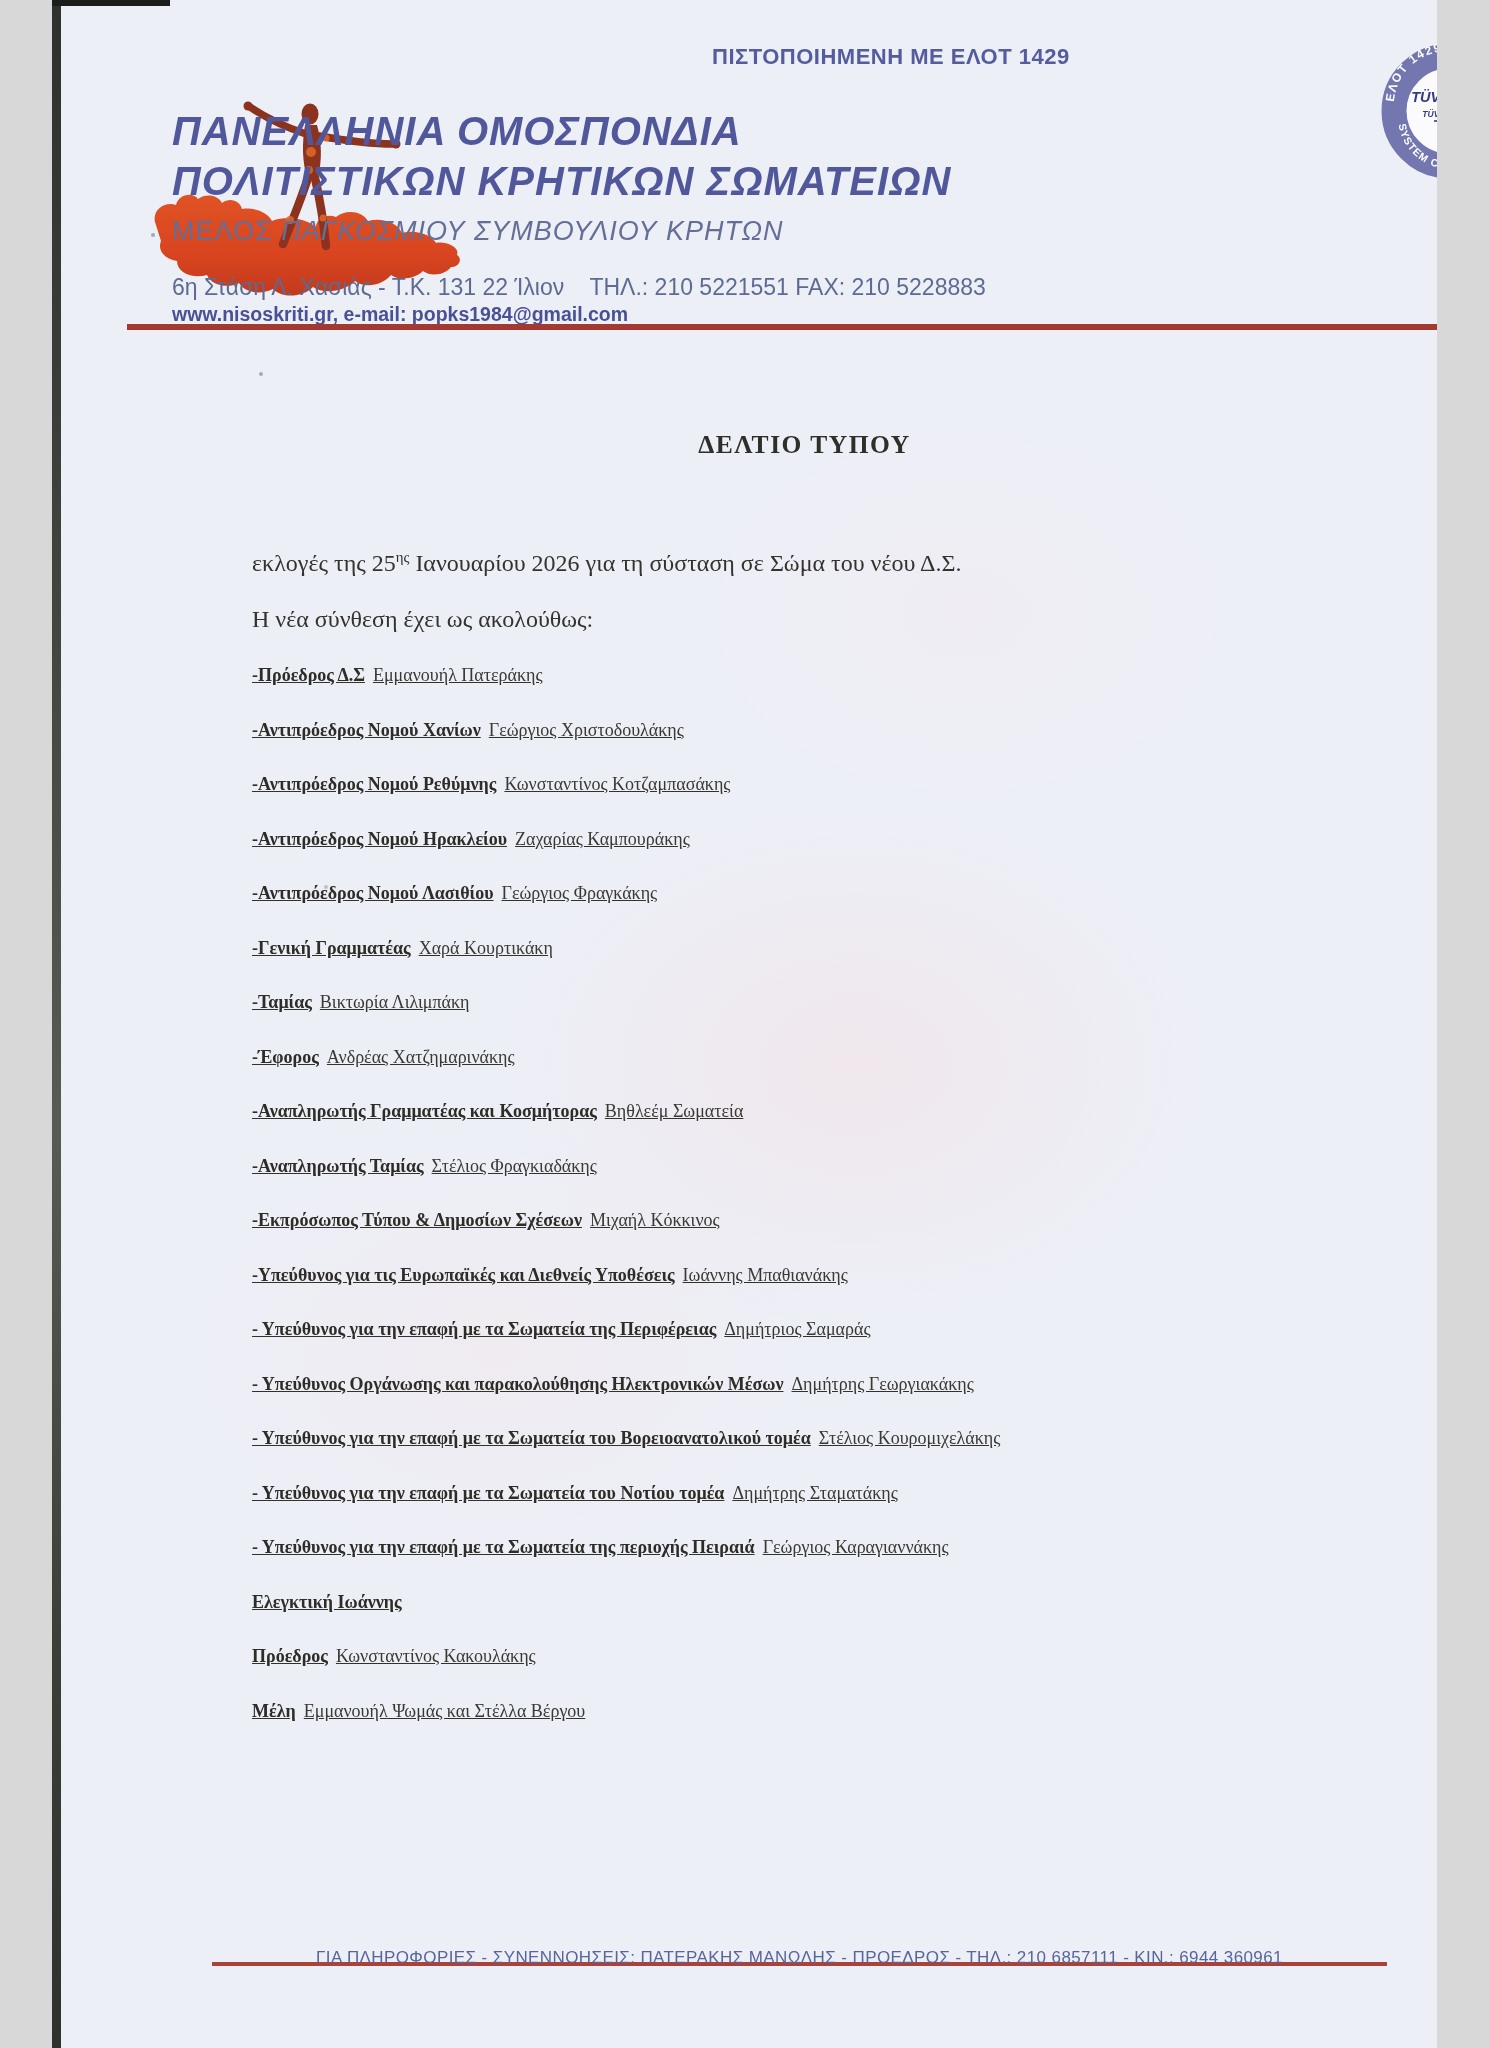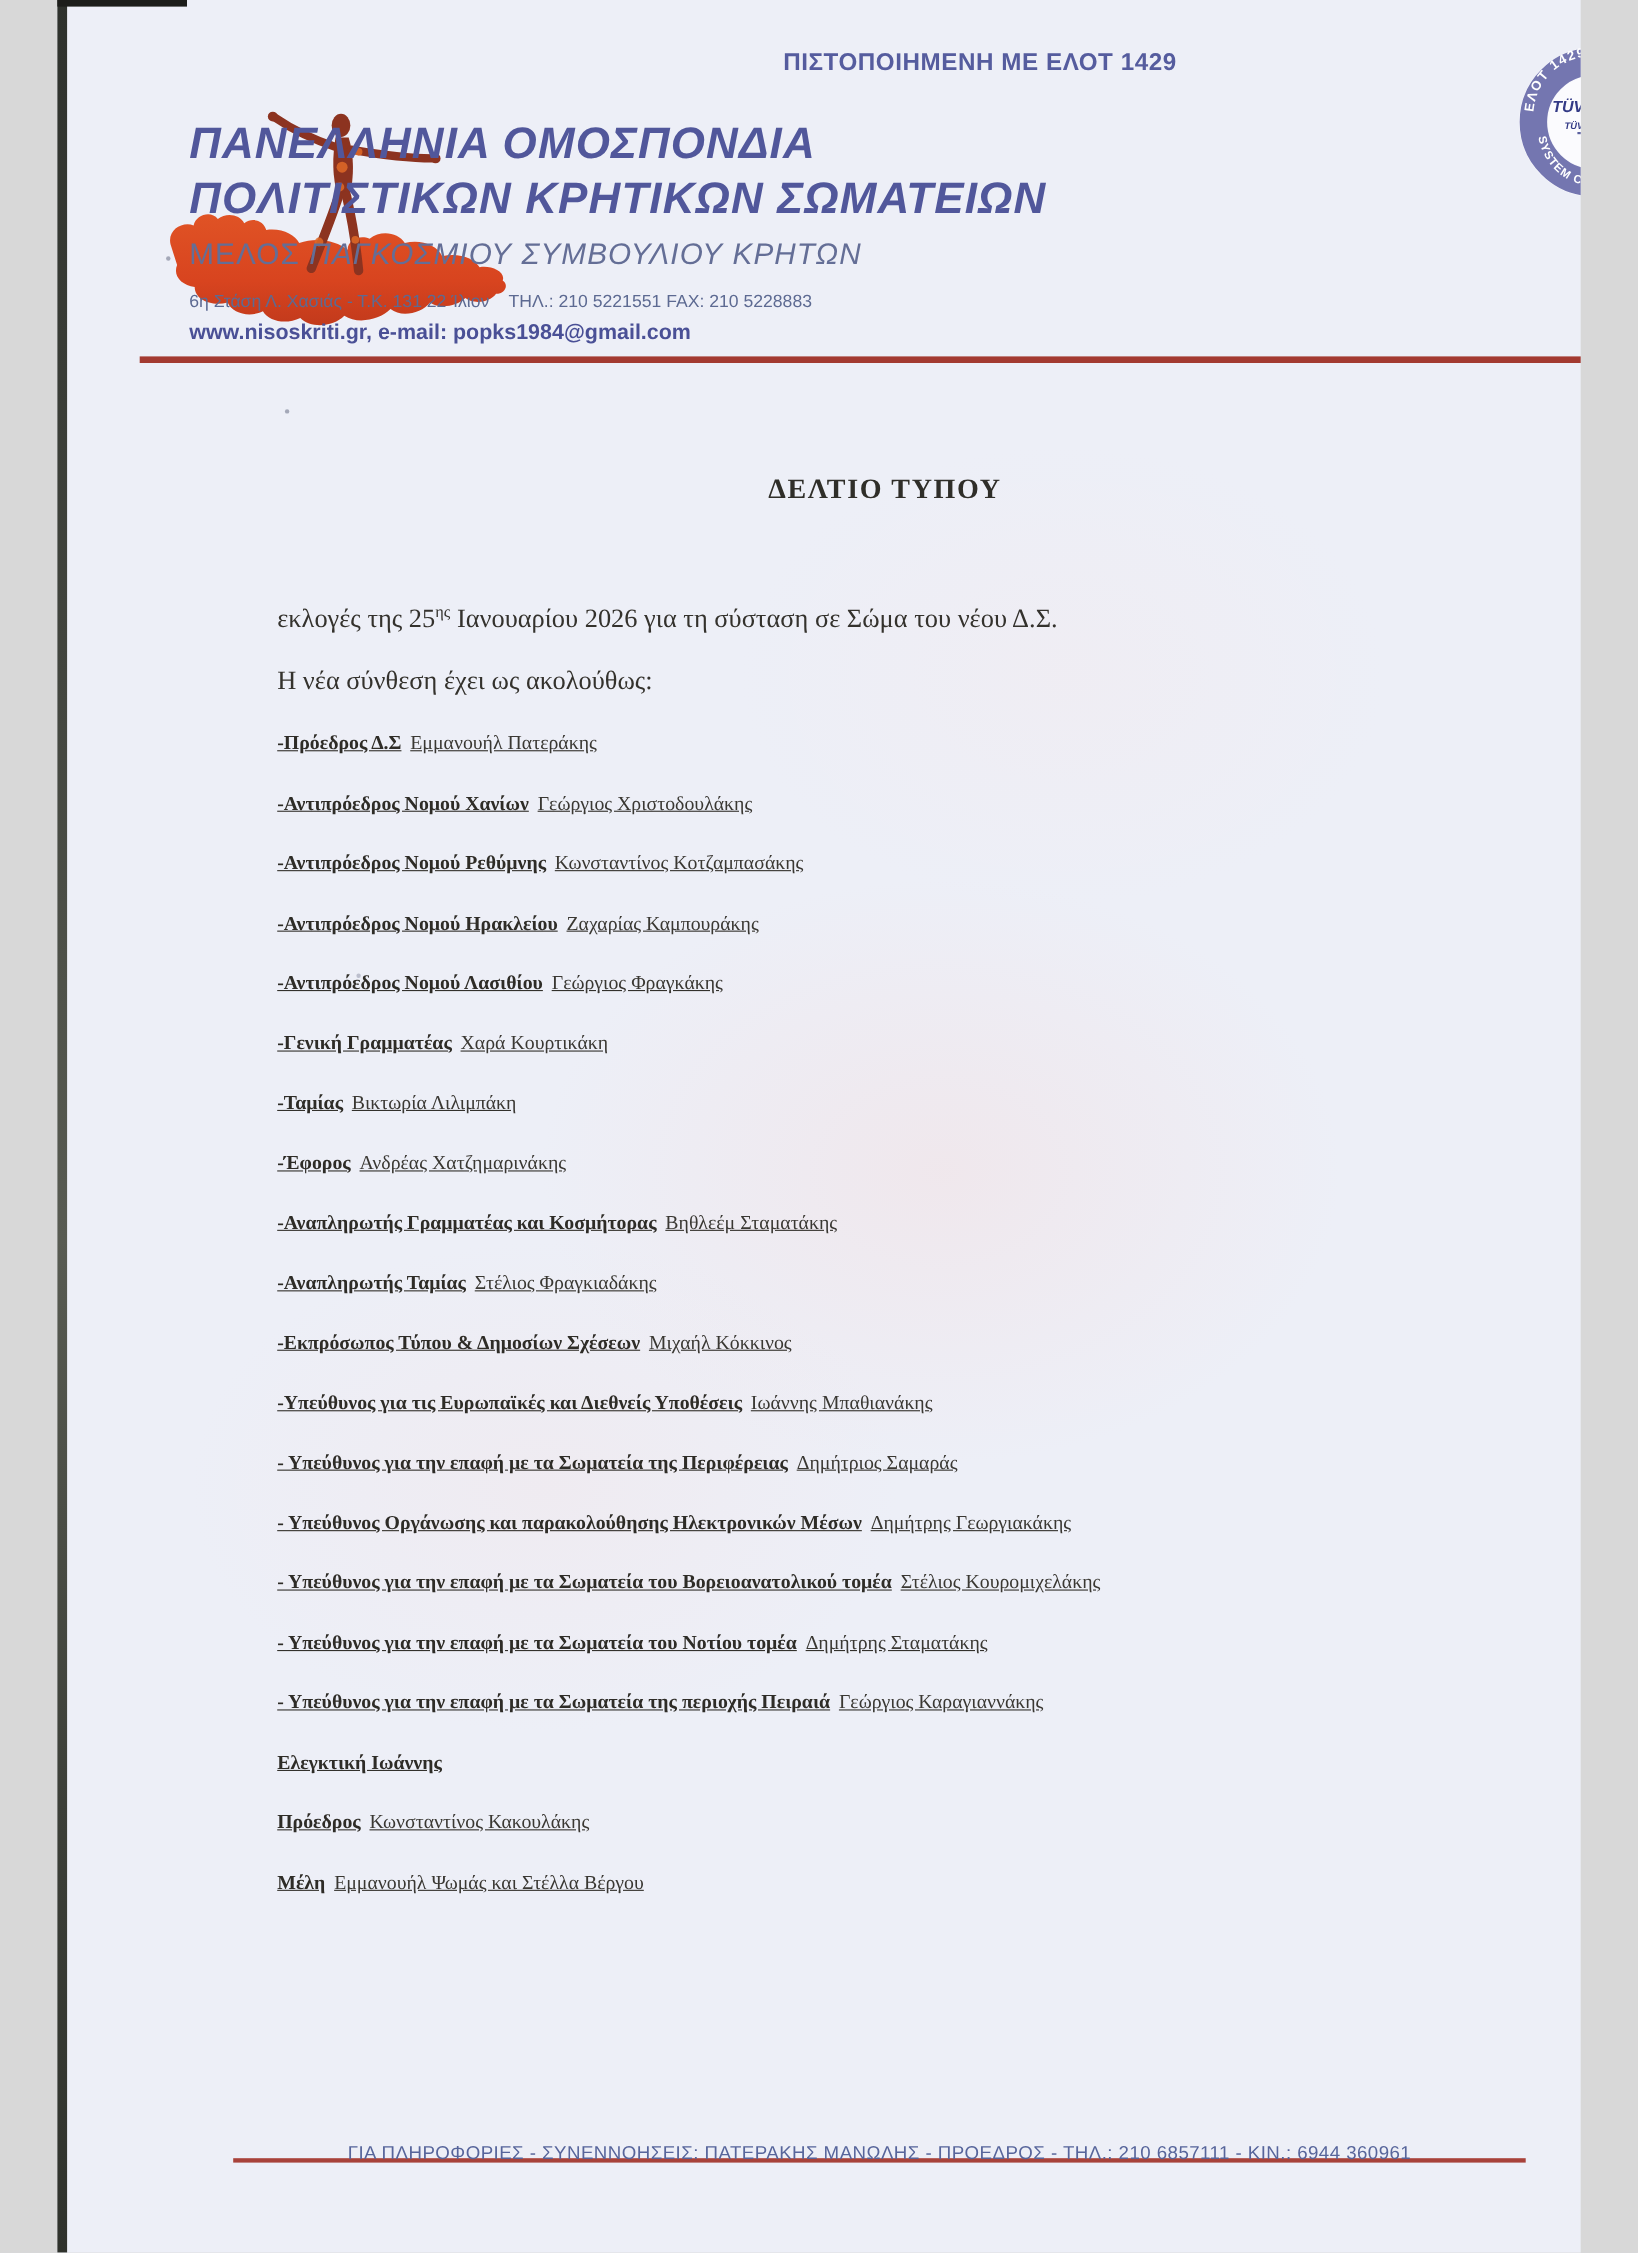--- a/index.html
+++ b/index.html
@@ -35,21 +35,21 @@
   .org-block {
     position:absolute; left:120px; top:106px; width:1150px;
     text-align:left; font-family:"Liberation Sans", sans-serif;
   }
   .org-line1, .org-line2 {
     font-weight:bold; font-style:italic; font-size:40px; letter-spacing:1px; color:#51579b;
     line-height:50px;
   }
   .org-line3 { margin-top:8px; font-size:27px; color:#646e96; letter-spacing:1px; line-height:34px; }
   .org-line3 .it { font-style:italic; }
-  .addr-line { margin-top:15px; font-size:16px; color:#5d6a92; white-space:pre-wrap; line-height:24px; }
+  .addr-line { margin-top:27px; font-size:23px; color:#5d6a92; white-space:pre-wrap; line-height:24px; }
   .web-line { margin-top:3px; font-size:19.5px; font-weight:bold; color:#4a5096; line-height:24px; }
   .rule { position:absolute; height:6px; background:#a33a31; }
   .rule-top { left:75px; top:324px; width:1387px; }
   .rule-bottom { left:160px; top:1962px; width:1175px; height:4px; background:#a8423a; }
   
   .body-col { position:absolute; left:200px; top:430px; width:1105px; }
   .doc-title {
     text-align:center; font-weight:bold; font-size:25.5px; letter-spacing:1.5px; color:#2f2e29;
   }
   .lead-par { margin-top:37px; font-size:24px; line-height:40px; color:#34322d; }
@@ -151,21 +151,21 @@
 
     <div class="roles-list">
         <div class="role-line"><span class="role-bold">-Πρόεδρος Δ.Σ</span><span class="role-name">Εμμανουήλ Πατεράκης</span></div>
         <div class="role-line"><span class="role-bold">-Αντιπρόεδρος Νομού Χανίων</span><span class="role-name">Γεώργιος Χριστοδουλάκης</span></div>
         <div class="role-line"><span class="role-bold">-Αντιπρόεδρος Νομού Ρεθύμνης</span><span class="role-name">Κωνσταντίνος Κοτζαμπασάκης</span></div>
         <div class="role-line"><span class="role-bold">-Αντιπρόεδρος Νομού Ηρακλείου</span><span class="role-name">Ζαχαρίας Καμπουράκης</span></div>
         <div class="role-line"><span class="role-bold">-Αντιπρόεδρος Νομού Λασιθίου</span><span class="role-name">Γεώργιος Φραγκάκης</span></div>
         <div class="role-line"><span class="role-bold">-Γενική Γραμματέας</span><span class="role-name">Χαρά Κουρτικάκη</span></div>
         <div class="role-line"><span class="role-bold">-Ταμίας</span><span class="role-name">Βικτωρία Λιλιμπάκη</span></div>
         <div class="role-line"><span class="role-bold">-Έφορος</span><span class="role-name">Ανδρέας Χατζημαρινάκης</span></div>
-        <div class="role-line"><span class="role-bold">-Αναπληρωτής Γραμματέας και Κοσμήτορας</span><span class="role-name">Βηθλεέμ Σταματάκης</span></div>
+        <div class="role-line"><span class="role-bold">-Αναπληρωτής Γραμματέας και Κοσμήτορας</span><span class="role-name">Βηθλεέμ Σωματεία</span></div>
         <div class="role-line"><span class="role-bold">-Αναπληρωτής Ταμίας</span><span class="role-name">Στέλιος Φραγκιαδάκης</span></div>
         <div class="role-line"><span class="role-bold">-Εκπρόσωπος Τύπου &amp; Δημοσίων Σχέσεων</span><span class="role-name">Μιχαήλ Κόκκινος</span></div>
         <div class="role-line"><span class="role-bold">-Υπεύθυνος για τις Ευρωπαϊκές και Διεθνείς Υποθέσεις</span><span class="role-name">Ιωάννης Μπαθιανάκης</span></div>
         <div class="role-line"><span class="role-bold">- Υπεύθυνος για την επαφή με τα Σωματεία της Περιφέρειας</span><span class="role-name">Δημήτριος Σαμαράς</span></div>
         <div class="role-line"><span class="role-bold">- Υπεύθυνος Οργάνωσης και παρακολούθησης Ηλεκτρονικών Μέσων</span><span class="role-name">Δημήτρης Γεωργιακάκης</span></div>
         <div class="role-line"><span class="role-bold">- Υπεύθυνος για την επαφή με τα Σωματεία του Βορειοανατολικού τομέα</span><span class="role-name">Στέλιος Κουρομιχελάκης</span></div>
         <div class="role-line"><span class="role-bold">- Υπεύθυνος για την επαφή με τα Σωματεία του Νοτίου τομέα</span><span class="role-name">Δημήτρης Σταματάκης</span></div>
         <div class="role-line"><span class="role-bold">- Υπεύθυνος για την επαφή με τα Σωματεία της περιοχής Πειραιά</span><span class="role-name">Γεώργιος Καραγιαννάκης</span></div>
         <div class="role-line"><span class="role-bold">Ελεγκτική Ιωάννης</span></div>
         <div class="role-line"><span class="role-bold">Πρόεδρος</span><span class="role-name">Κωνσταντίνος Κακουλάκης</span></div>

